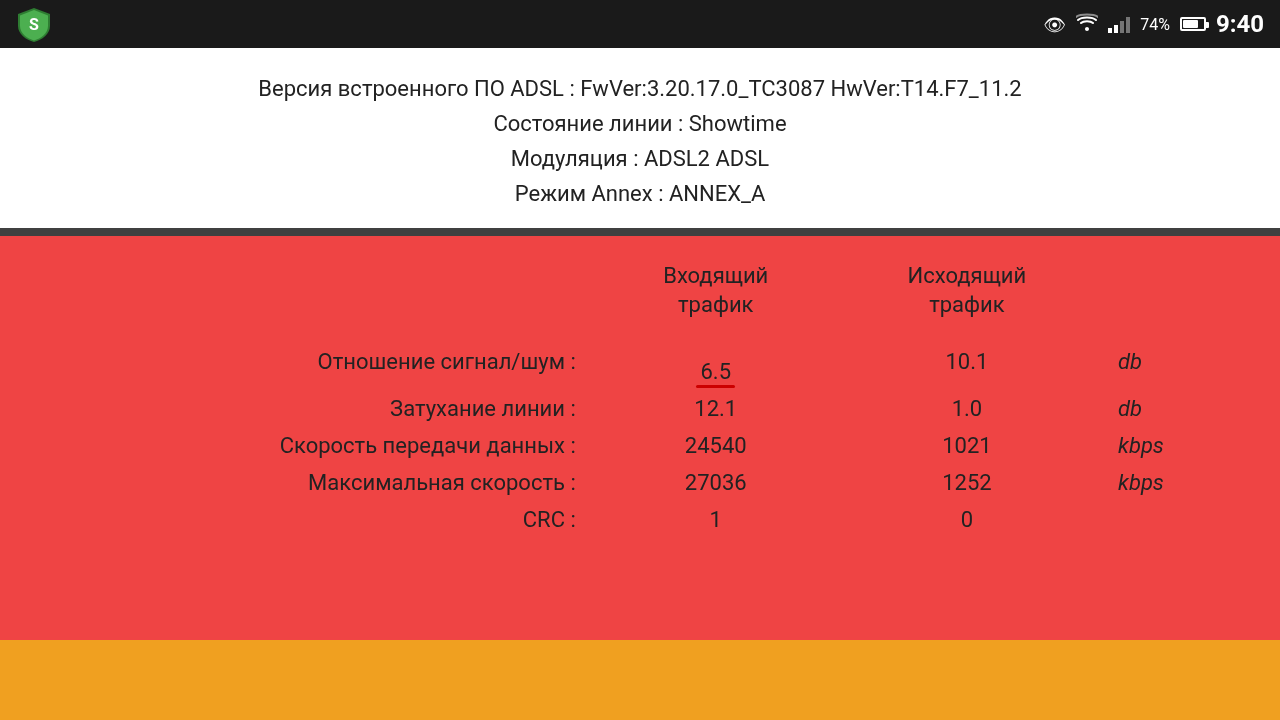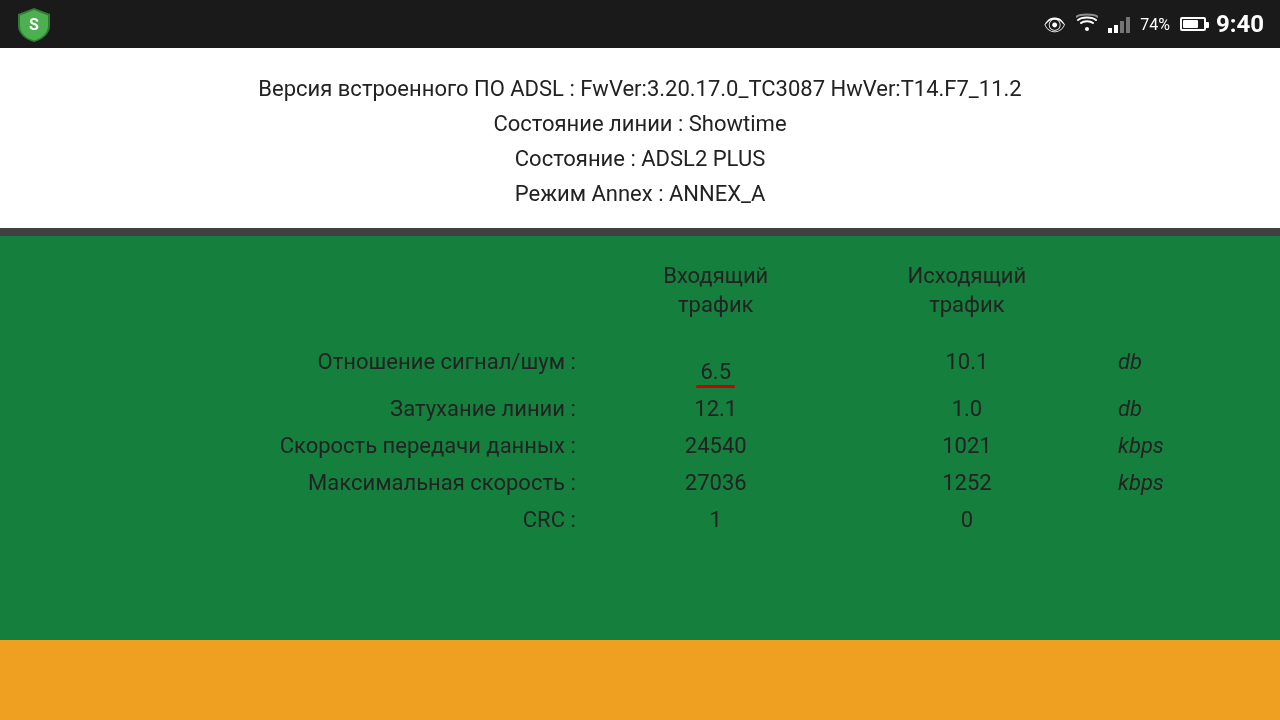--- a/index.html
+++ b/index.html
@@ -72,21 +72,21 @@
       margin-bottom: 10px;
       text-align: center;
     }
 
     .info-row:last-child {
       margin-bottom: 0;
     }
 
     
     .stats-panel {
-      background: #15803d;
+      background: #ef4444;
       flex: 1;
       padding: 20px 40px;
     }
 
     .stats-table {
       width: 100%;
       border-collapse: collapse;
     }
 
     .stats-table th {
@@ -243,21 +243,21 @@
 
     <span class="time-text">9:40</span>
   </div>
 </div>
 
 <div class="main-content">
 
   <div class="info-panel">
     <div class="info-row">Версия встроенного ПО ADSL : FwVer:3.20.17.0_TC3087 HwVer:T14.F7_11.2</div>
     <div class="info-row">Состояние линии : Showtime</div>
-    <div class="info-row">Состояние : ADSL2 PLUS</div>
+    <div class="info-row">Модуляция : ADSL2 ADSL</div>
     <div class="info-row">Режим Annex : ANNEX_A</div>
   </div>
 
   <div class="stats-panel">
     <table class="stats-table">
       <thead>
         <tr>
           <th style="text-align:right;"></th>
           <th>Входящий<br>трафик</th>
           <th>Исходящий<br>трафик</th>

